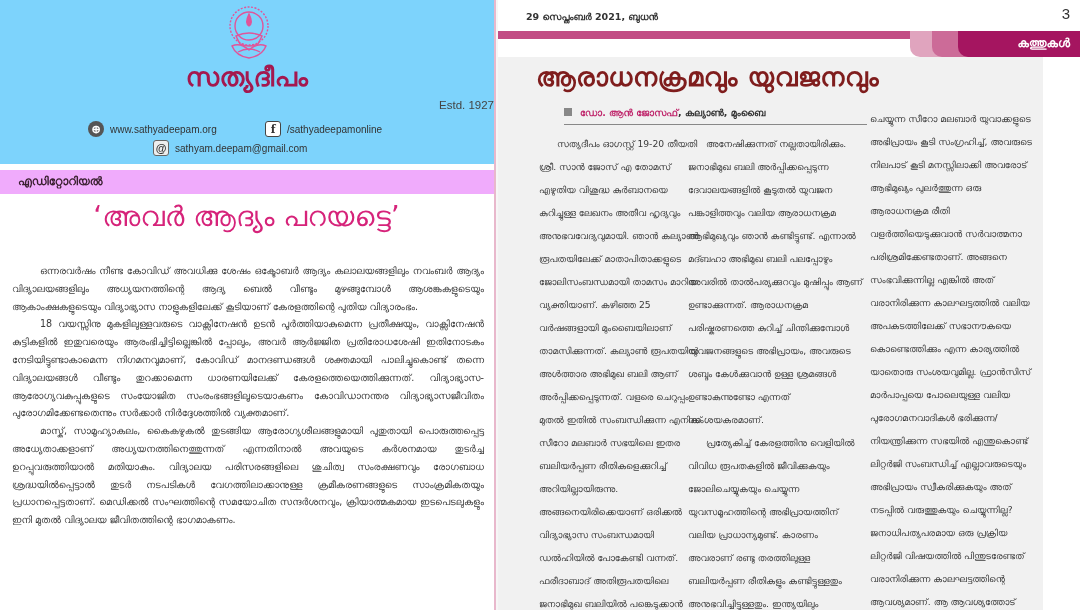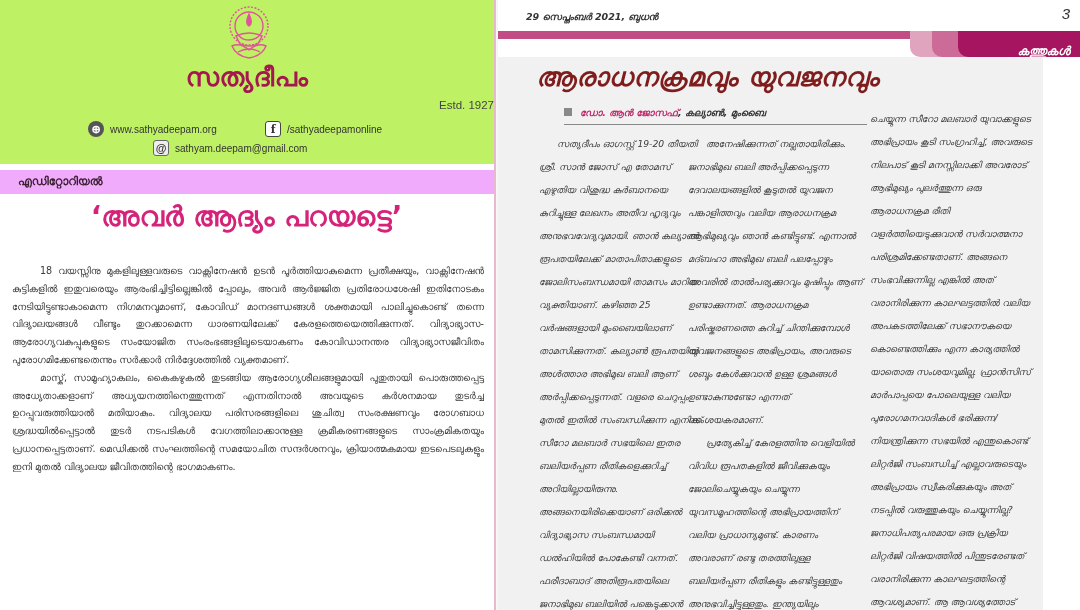--- a/index.html
+++ b/index.html
@@ -1,50 +1,50 @@
 <!DOCTYPE html>
 <html><head>
 <meta charset="utf-8">
 <style>
   * { box-sizing: border-box; margin: 0; padding: 0; }
   html, body { width: 1080px; height: 610px; overflow: hidden; background: #f6f6f6; }
   body { position: relative; font-family: "DejaVu Sans", sans-serif; color: #2a2a2a; }
 
   
   .left-page { position: absolute; left: 0; top: 0; width: 496px; height: 610px; background: #ffffff; border-right: 2px solid #e8b8cc; }
-  .masthead { position: absolute; left: 0; top: 0; width: 494px; height: 164px; background: #bef264; }
+  .masthead { position: absolute; left: 0; top: 0; width: 494px; height: 164px; background: #7dd3fc; }
   .logo-emblem { position: absolute; left: 226px; top: 2px; width: 46px; height: 62px; }
   .brand-name { position: absolute; left: 0; width: 494px; top: 62px; text-align: center; font-family: "DejaVu Sans", sans-serif; font-weight: bold; font-size: 26px; color: #a4184f; letter-spacing: 0.5px; }
   .estd { position: absolute; left: 0; width: 494px; top: 99px; text-align: right; font-family: "Liberation Sans", sans-serif; font-size: 11.5px; color: #444; }
   .contact-row { position: absolute; top: 121px; font-family: "Liberation Sans", sans-serif; font-size: 10px; color: #333; display: flex; align-items: center; gap: 6px; }
   .contact-row.web { left: 88px; }
   .contact-row.fb { left: 265px; }
   .contact-row.mail { left: 153px; top: 140px; }
   .ci { width: 16px; height: 16px; border-radius: 50%; background: #555; color: #fff; display: inline-flex; align-items: center; justify-content: center; font-size: 11px; font-weight: bold; }
   .ci.fb { border-radius: 3px; background: #fff; color: #333; border: 1.5px solid #444; font-family: "DejaVu Serif", serif; }
   .ci.mail { border-radius: 3px; background: #eee; color: #333; border: 1.5px solid #666; }
 
   .section-bar { position: absolute; left: 0; top: 170px; width: 494px; height: 24px; background: #f0abfc; }
   .section-bar span { position: absolute; left: 18px; top: 4px; font-size: 11.5px; font-weight: bold; color: #3a2030; }
 
-  .editorial-title { position: absolute; left: 0; top: 200px; width: 493px; text-align: center; font-size: 28px; font-weight: bold; color: #d6237a; }
+  .editorial-title { position: absolute; left: 0; top: 200px; width: 493px; text-align: center; font-size: 28px; font-weight: normal; color: #d6237a; }
 
   .editorial-body { position: absolute; left: 12px; top: 262px; width: 472px; font-size: 9.6px; line-height: 17.8px; color: #3a3a3a; text-align: justify; }
   .editorial-body p { text-indent: 28px; }
 
   
-  .right-page { position: absolute; left: 498px; top: 0; width: 582px; height: 610px; background: #ffffff; font-style: italic; }
+  .right-page { position: absolute; left: 498px; top: 0; width: 582px; height: 610px; background: #ffffff; }
   .date-line { position: absolute; left: 28px; top: 11px; font-size: 9.5px; font-weight: bold; color: #333; }
   .page-no { position: absolute; right: 10px; top: 5px; font-family: "Liberation Sans", sans-serif; font-size: 15px; color: #333; }
   .rule-bar { position: absolute; left: 0; top: 31px; width: 582px; height: 8px; background: #c24c84; }
   .tab-shapes { position: absolute; right: 0; top: 31px; width: 170px; height: 26px; }
   .tab-shapes .t1 { position: absolute; left: 0; top: 0; width: 170px; height: 26px; background: #e0a4be; border-radius: 0 0 0 10px; }
   .tab-shapes .t2 { position: absolute; left: 22px; top: 0; width: 148px; height: 26px; background: #cc6b98; border-radius: 0 0 0 10px; }
   .tab-shapes .t3 { position: absolute; left: 48px; top: 0; width: 122px; height: 26px; background: #a51560; border-radius: 0 0 0 10px; }
-  .section-tab-label { position: absolute; right: 10px; top: 44px; font-size: 12px; font-weight: bold; color: #ffffff; }
+  .section-tab-label { position: absolute; right: 10px; top: 36px; font-size: 12px; font-weight: bold; color: #ffffff; }
 
   .article-area { position: absolute; left: 0; top: 57px; width: 545px; height: 553px; background: #f1f1f1; }
   .article-title { position: absolute; left: 38px; top: 62px; font-size: 26px; font-weight: bold; color: #7f1d1d; letter-spacing: 0.5px; }
   .byline { position: absolute; left: 66px; top: 107px; font-size: 9.5px; font-weight: bold; color: #c02a6e; }
   .byline .sq { display: inline-block; width: 8px; height: 8px; background: #888; margin-right: 8px; vertical-align: 0; }
   .byline .loc { color: #333; }
   .byline-rule { position: absolute; left: 66px; top: 124px; width: 303px; height: 1px; background: #888; }
 
   .col { position: absolute; font-size: 9.2px; line-height: 23px; color: #3a3a3a; }
   .col p { text-indent: 18px; }
@@ -83,20 +83,21 @@
     </div>
   </div>
 
   <div class="section-bar">
     <span>എഡിറ്റോറിയൽ</span>
   </div>
 
   <div class="editorial-title">‘അവർ ആദ്യം പറയട്ടെ’</div>
 
   <div class="editorial-body">
+    <p>ഒന്നരവർഷം നീണ്ട കോവിഡ് അവധിക്കു ശേഷം ഒക്ടോബർ ആദ്യം കലാലയങ്ങളിലും നവംബർ ആദ്യം വിദ്യാലയങ്ങളിലും അധ്യയനത്തിന്റെ ആദ്യ ബെൽ വീണ്ടും മുഴങ്ങുമ്പോൾ ആശങ്കകളുടെയും ആകാംക്ഷകളുടെയും വിദ്യാഭ്യാസ നാളുകളിലേക്ക് കൂടിയാണ് കേരളത്തിന്റെ പുതിയ വിദ്യാരംഭം.</p>
     <p>18 വയസ്സിനു മുകളിലുള്ളവരുടെ വാക്സിനേഷൻ ഉടൻ പൂർത്തിയാകുമെന്ന പ്രതീക്ഷയും, വാക്സിനേഷൻ കുട്ടികളിൽ ഇതുവരെയും ആരംഭിച്ചിട്ടില്ലെങ്കിൽ പ്പോലും, അവർ ആർജ്ജിത പ്രതിരോധശേഷി ഇതിനോടകം നേടിയിട്ടുണ്ടാകാമെന്ന നിഗമനവുമാണ്, കോവിഡ് മാനദണ്ഡങ്ങൾ ശക്തമായി പാലിച്ചുകൊണ്ട് തന്നെ വിദ്യാലയങ്ങൾ വീണ്ടും തുറക്കാമെന്ന ധാരണയിലേക്ക് കേരളത്തെയെത്തിക്കുന്നത്. വിദ്യാഭ്യാസ-ആരോഗ്യവകുപ്പുകളുടെ സംയോജിത സംരംഭങ്ങളിലൂടെയാകണം കോവിഡാനന്തര വിദ്യാഭ്യാസജീവിതം പുരോഗമിക്കേണ്ടതെന്നും സർക്കാർ നിർദ്ദേശത്തിൽ വ്യക്തമാണ്.</p>
     <p>മാസ്ക്, സാമൂഹ്യാകലം, കൈകഴുകൽ തുടങ്ങിയ ആരോഗ്യശീലങ്ങളുമായി പുതുതായി പൊരുത്തപ്പെട്ട അധ്യേതാക്കളാണ് അധ്യയനത്തിനെത്തുന്നത് എന്നതിനാൽ അവയുടെ കർശനമായ തുടർച്ച ഉറപ്പുവരുത്തിയാൽ മതിയാകും. വിദ്യാലയ പരിസരങ്ങളിലെ ശുചിത്വ സംരക്ഷണവും രോഗബാധ ശ്രദ്ധയിൽപ്പെട്ടാൽ തുടർ നടപടികൾ വേഗത്തിലാക്കാനുള്ള ക്രമീകരണങ്ങളുടെ സാംക്രമികതയും പ്രധാനപ്പെട്ടതാണ്. മെഡിക്കൽ സംഘത്തിന്റെ സമയോചിത സന്ദർശനവും, ക്രിയാത്മകമായ ഇടപെടലുകളും ഇനി മുതൽ വിദ്യാലയ ജീവിതത്തിന്റെ ഭാഗമാകണം.</p>
   </div>
 </div>
 
 <div class="right-page">
   <div class="date-line">29 സെപ്തംബർ 2021, ബുധൻ</div>
   <div class="page-no">3</div>
   <div class="rule-bar"></div>
   <div class="tab-shapes">

